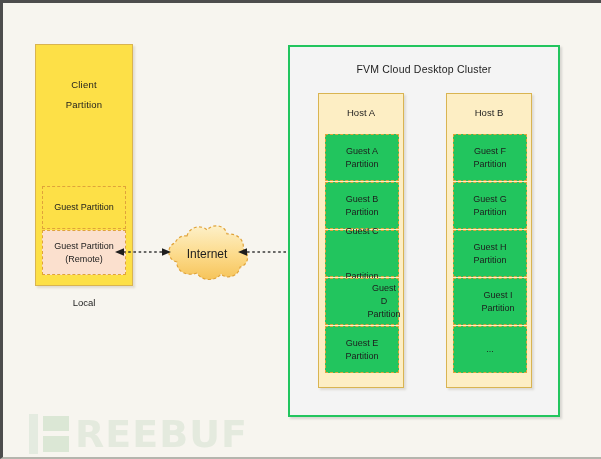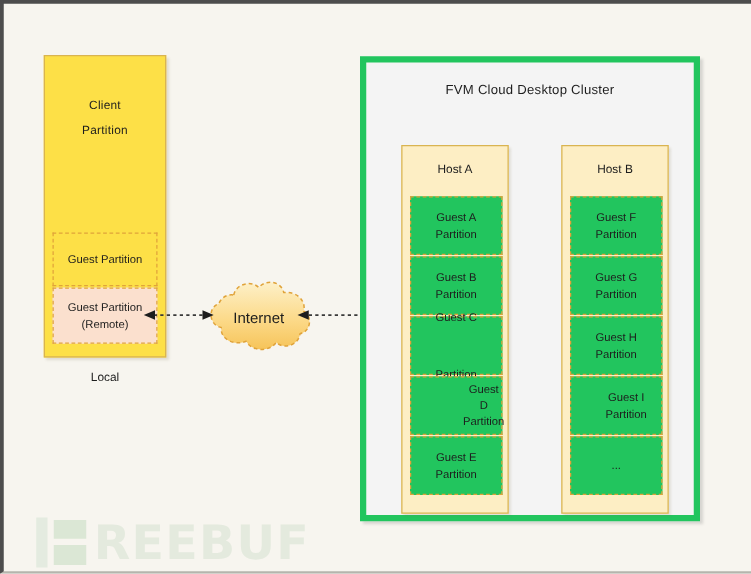--- a/index.html
+++ b/index.html
@@ -96,21 +96,21 @@
     background: #fbe0ce;
   }
 
   
   #cluster {
     left: 285px;
     top: 42px;
     width: 272px;
     height: 372px;
     background: #f4f4f4;
-    border: 5px solid #22c55e;
+    border: 2px solid #22c55e;
     box-shadow: 2px 2px 2px rgba(120,120,120,0.25);
   }
   #cluster-title {
     position: absolute;
     left: 0;
     top: 16px;
     width: 100%;
     text-align: center;
     font-size: 10.5px;
     color: #1d1d1d;
@@ -119,21 +119,20 @@
 
   .host-box {
     position: absolute;
     box-sizing: border-box;
     top: 46px;
     width: 86px;
     height: 295px;
     background: #fdeec4;
     border: 1px solid #d9b451;
     box-shadow: 2px 2px 2px rgba(120,110,80,0.18);
-    margin-top: 20px;
   }
   #host-a { left: 28px; }
   #host-b { left: 156px; }
   .host-title {
     position: absolute;
     left: 0;
     top: 13px;
     width: 100%;
     text-align: center;
     font-size: 9.5px;

